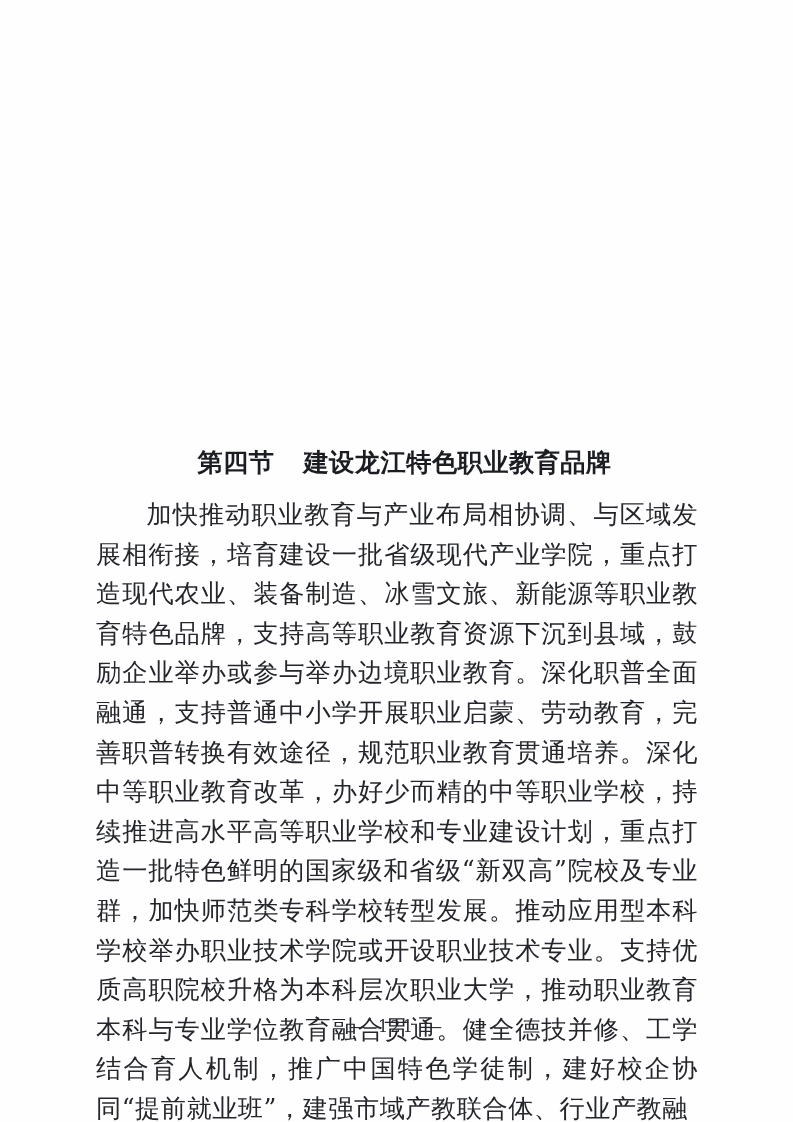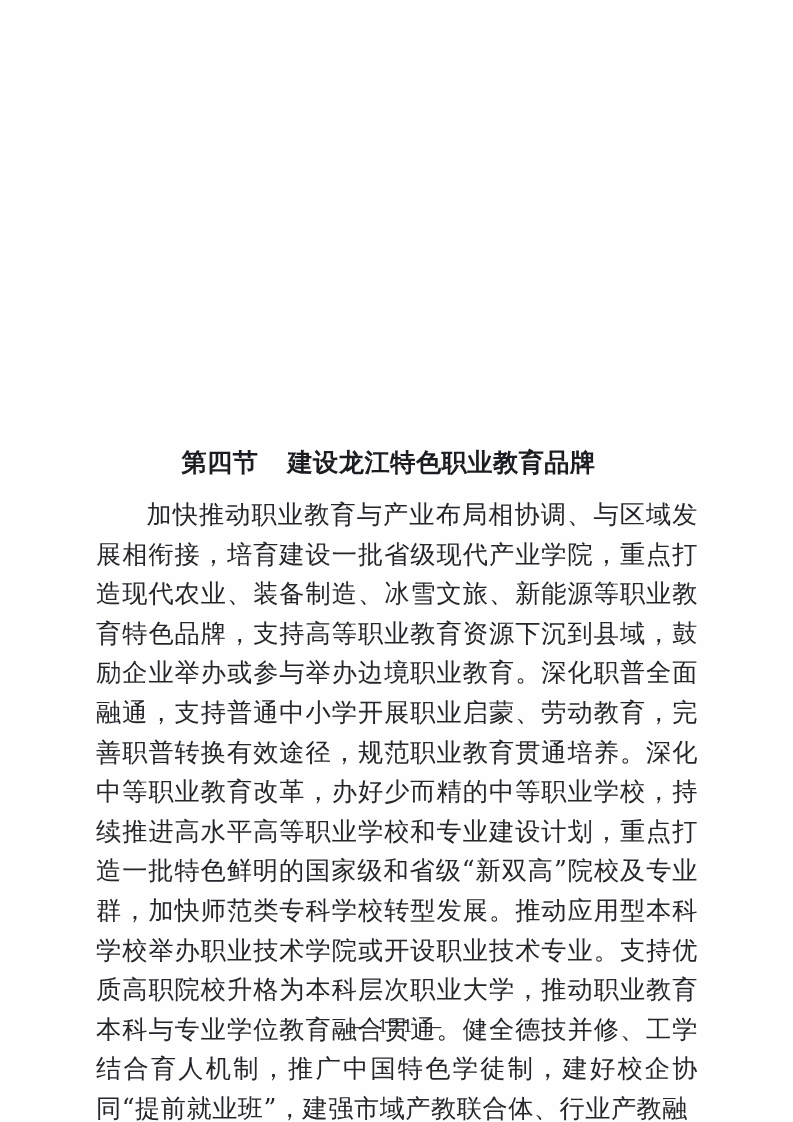--- a/index.html
+++ b/index.html
@@ -46,21 +46,21 @@
   .para.indent {
     text-indent: 2em;
   }
 
   
   #block-top { top: 136px; }
 
   
   #section-heading {
     position: absolute;
-    left: 80px;
+    left: 96px;
     width: 602px;
     top: 443px;
     font-size: 25.2px;
     line-height: 39px;
     color: #1b1d22;
     font-weight: 700;
     letter-spacing: 0.02em;
     text-align: center;
     text-indent: 0.6em;
     font-family: "DejaVu Serif", "Liberation Serif", serif;

